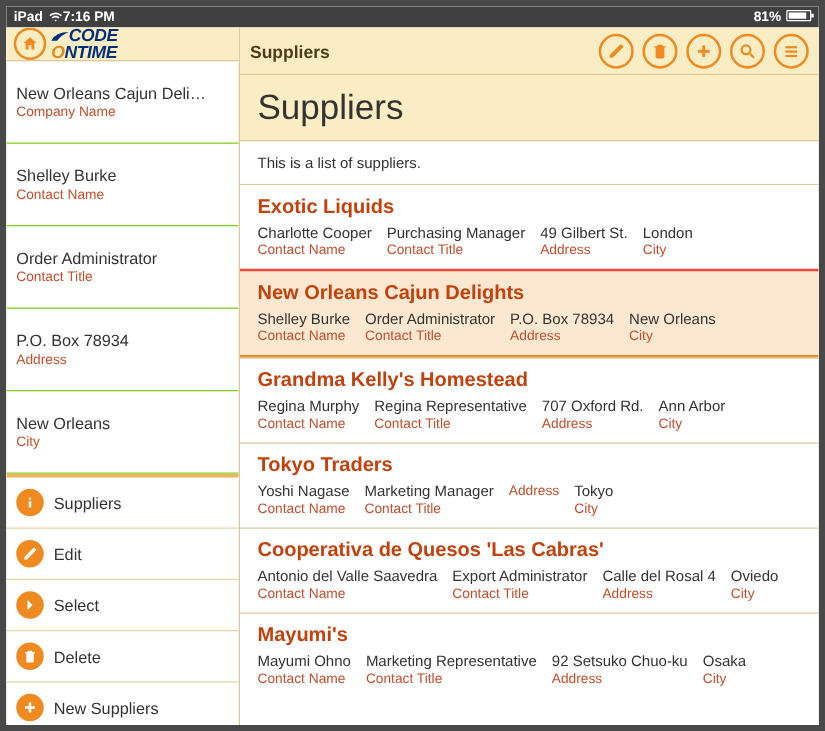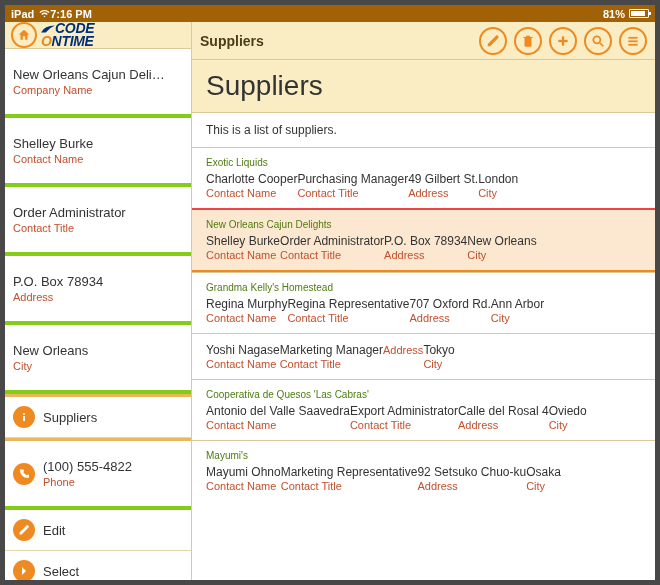--- a/index.html
+++ b/index.html
@@ -1,51 +1,51 @@
 <!DOCTYPE html>
 <html><head>
 <meta charset="utf-8">
 <style>
 *{margin:0;padding:0;box-sizing:border-box;font-family:Arial,Helvetica,sans-serif}
 body{width:660px;height:585px;overflow:hidden;background:#fff;border:5px solid #484848}
-.statusbar{height:17px;background:#a16207;color:#fff;font-size:11px;display:flex;align-items:center;padding:0 6px;font-weight:bold}
+.statusbar{height:17px;background:#404040;color:#fff;font-size:11px;display:flex;align-items:center;padding:0 6px;font-weight:bold}
 .statusbar .sb-left{flex:0 0 auto;display:flex;align-items:center;gap:5px}
 .statusbar .sb-center{flex:1;}
-.statusbar .sb-right{flex:0 0 auto;display:flex;align-items:center;gap:4px}
+.statusbar .sb-right{flex:0 0 auto;display:flex;gap:4px}
 .battery{display:inline-block;width:20px;height:9px;border:1px solid #fff;border-radius:1px;position:relative}
 .battery::after{content:"";position:absolute;right:-3px;top:2px;width:2px;height:3px;background:#fff}
 .battery-fill{position:absolute;left:1px;top:1px;bottom:1px;width:80%;background:#fff}
 .app{display:flex;height:558px}
 .sidebar{width:187px;flex-shrink:0;background:#fff;border-right:1px solid #d9c99b;display:flex;flex-direction:column;overflow:hidden}
 .sidebar-header{height:38px;background:#fbedc3;display:flex;align-items:center;padding:0 6px;border-bottom:1px solid #d9c99b}
 .home-btn{width:26px;height:26px;border:2px solid #ee8a1f;border-radius:50%;display:flex;align-items:center;justify-content:center;color:#ee8a1f;margin-right:4px}
 .logo{font-size:14px;font-weight:bold;font-style:italic;letter-spacing:-.3px;line-height:.9}
 .logo .l1{color:#002f7a}
 .logo .l2{color:#002f7a}
 .logo .o{color:#e58a1a}
-.sb-item{border-bottom:4px solid #84cc16;padding:18px 8px;font-size:13px;color:#333}
+.sb-item{border-bottom:1px solid #84cc16;padding:18px 8px;font-size:13px;color:#333}
 .sb-item .cap{color:#c1502e;font-size:11px;margin-top:2px}
 .sb-item .val{white-space:nowrap;overflow:hidden;text-overflow:ellipsis}
 .sb-action{display:flex;align-items:center;gap:8px;padding:9px 8px;font-size:13px;color:#333;border-bottom:1px solid #e4d6a8}
 .sb-action.sep-top{border-top:3px solid #e9b85e}
 .circ{width:22px;height:22px;border-radius:50%;background:#ee8a1f;display:flex;align-items:center;justify-content:center;color:#fff;flex-shrink:0}
 .circ svg,.toolbar-btn svg,.home-btn svg{display:block}
 .main{flex:1;display:flex;flex-direction:column;overflow:hidden;background:#fff}
 .toolbar{height:38px;background:#fbedc3;display:flex;align-items:center;padding:0 8px;border-bottom:1px solid #d9c99b}
 .toolbar-title{font-size:14px;font-weight:bold;color:#4a3d19}
 .toolbar-spacer{flex:1}
 .toolbar-btn{width:28px;height:28px;border:2px solid #ee8a1f;border-radius:50%;display:flex;align-items:center;justify-content:center;color:#ee8a1f;margin-left:7px}
 .page-title{background:#fbedc3;padding:10px 14px;border-bottom:1px solid #d9c99b}
 .page-title h1{font-size:28px;font-weight:normal;color:#333}
 .desc{padding:10px 14px;font-size:12px;color:#333}
 .list{overflow-y:auto;flex:1}
 .card{border-top:1px solid #d9c99b;padding:9px 14px}
 .card.selected{background:#fce8d0;border-top:2px solid #ef4444;border-bottom:2px solid #ee8a1f}
-.card-title{font-size:10px;font-weight:normal;color:#4d7c0f;margin-bottom:4px}
-.fields{display:flex;flex-wrap:nowrap;}
+.card-title{font-size:16px;font-weight:bold;color:#c2410c;margin-bottom:4px}
+.fields{display:flex;flex-wrap:nowrap;gap:12px}
 .field{font-size:12px;color:#333}
 .field .fv{white-space:nowrap}
 .field .fc{color:#c1502e;font-size:11px;margin-top:1px}
 .wifi-arc{width:11px;height:11px}
 </style>
 </head>
 <body>
 
 <div class="statusbar">
   <div class="sb-left">
@@ -105,33 +105,20 @@
     <div class="sb-action sep-top">
       <span class="circ">
           <svg width="12" height="12" viewBox="0 0 24 24" fill="currentColor">
             <circle cx="12" cy="6" r="2"></circle>
             <rect x="10" y="10" width="4" height="10"></rect>
           </svg>
         </span>
       <span>Suppliers</span>
     </div>
 
-    <div class="sb-item" style="border-top:3px solid #e9b85e">
-      <div style="display:flex;align-items:center;gap:8px">
-        <span class="circ">
-            <svg width="12" height="12" viewBox="0 0 24 24" fill="currentColor">
-              <path d="M6 2c-1 0-2 1-2 2 0 9 7 16 16 16 1 0 2-1 2-2v-3c0-1-1-2-2-2l-3 1c-1 0-1 0-2-1l-3-3c-1-1-1-1-1-2l1-3c0-1-1-2-2-2H6z"></path>
-            </svg>
-          </span>
-        <div>
-          <div class="val">(100) 555-4822</div>
-          <div class="cap">Phone</div>
-        </div>
-      </div>
-    </div>
 
     <div class="sb-action">
       <span class="circ">
           <svg width="12" height="12" viewBox="0 0 24 24" fill="currentColor">
             <path d="M3 17v4h4L19 9l-4-4L3 17zM21 7l-2 2-4-4 2-2c1-1 2-1 3 0l1 1c1 1 1 2 0 3z"></path>
           </svg>
         </span>
       <span>Edit</span>
     </div>
     <div class="sb-action">
@@ -269,20 +256,21 @@
               <div class="fv">707 Oxford Rd.</div>
               <div class="fc">Address</div>
             </div>
             <div class="field">
               <div class="fv">Ann Arbor</div>
               <div class="fc">City</div>
             </div>
           </div>
         </div>
         <div class="card">
+          <div class="card-title">Tokyo Traders</div>
           <div class="fields">
             <div class="field">
               <div class="fv">Yoshi Nagase</div>
               <div class="fc">Contact Name</div>
             </div>
             <div class="field">
               <div class="fv">Marketing Manager</div>
               <div class="fc">Contact Title</div>
             </div>
             <div class="field">

